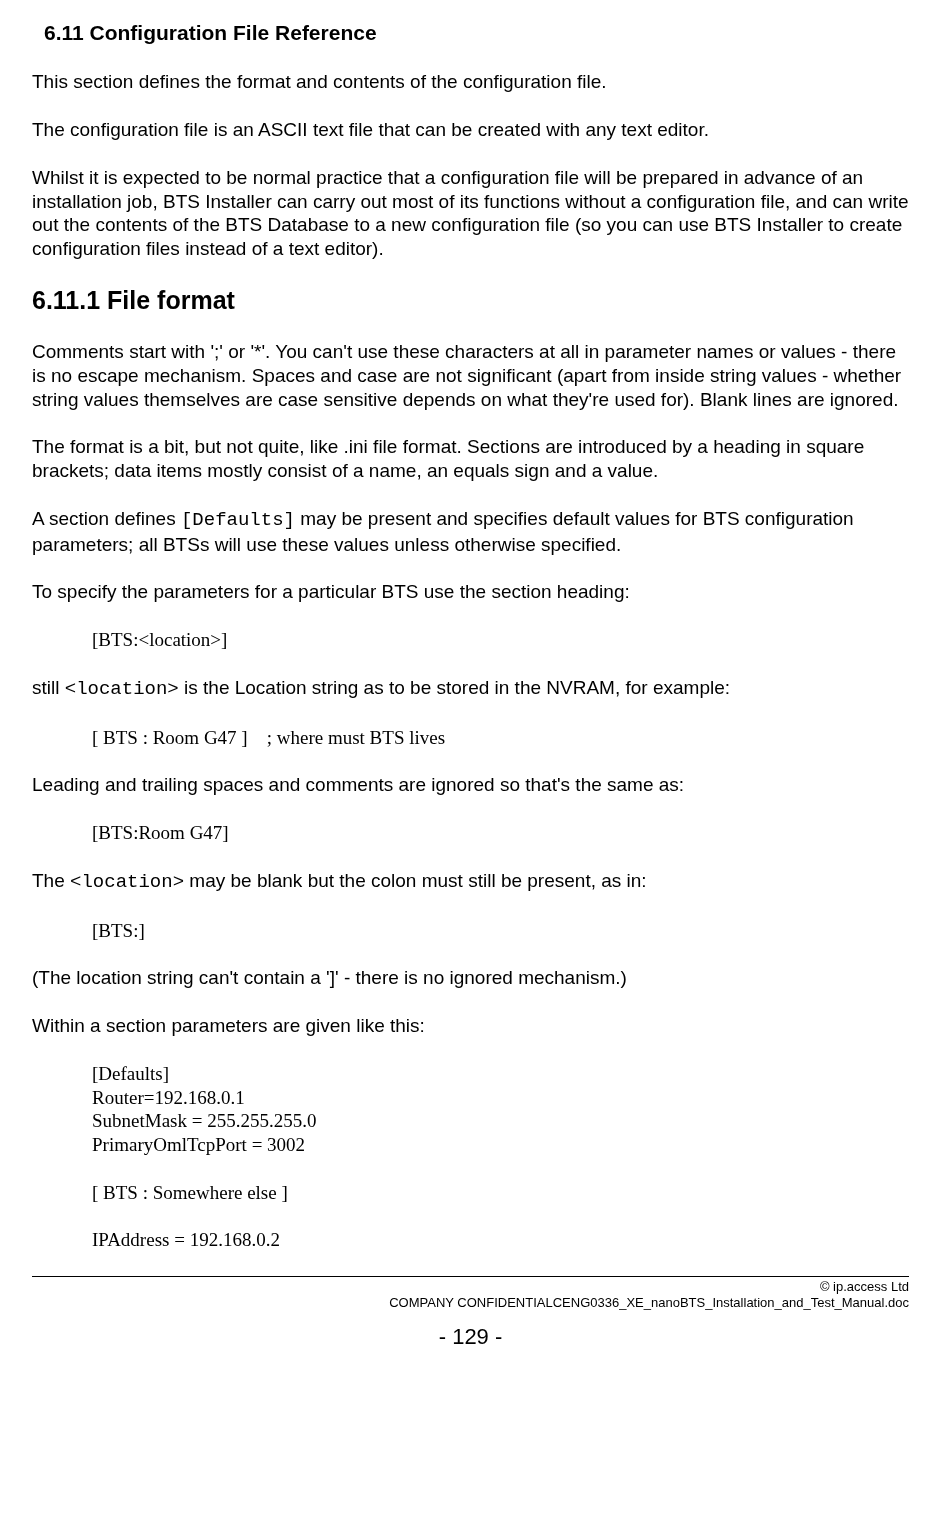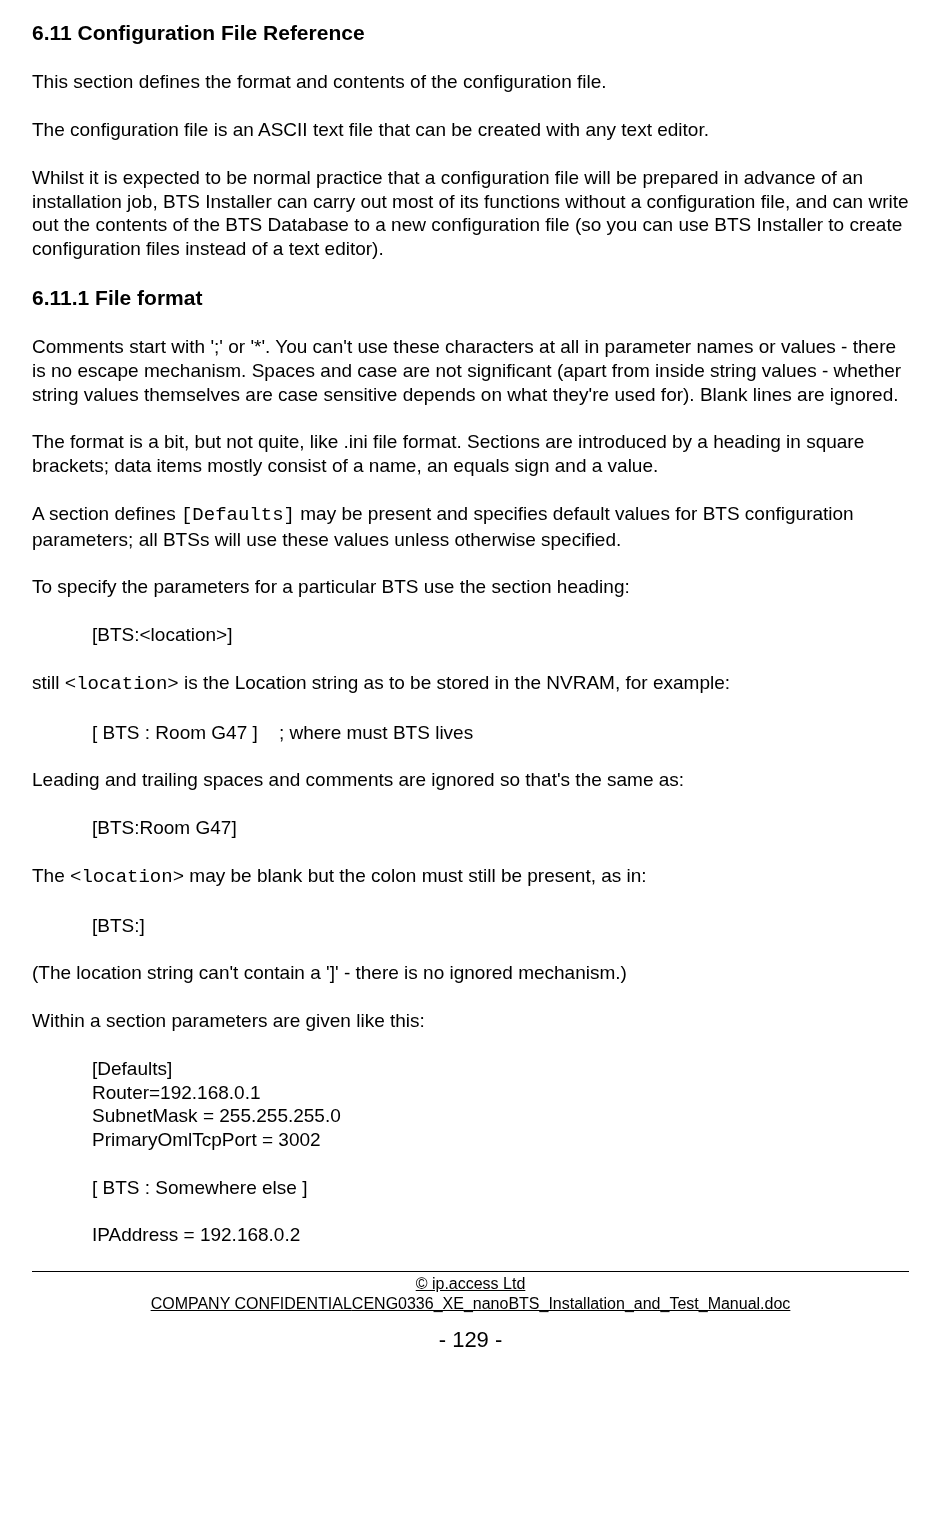--- a/index.html
+++ b/index.html
@@ -8,50 +8,49 @@
     line-height: 1.25;
     color: #000;
     margin: 0;
     padding: 20px 32px 20px 32px;
     width: 941px;
     box-sizing: border-box;
   }
   h1 {
     font-size: 21px;
     font-weight: bold;
-    margin: 0 0 24px 0;
+    margin: 0 0 24px 12px;
   }
   h2 {
-    font-size: 21px;
+    font-size: 25px;
     font-weight: bold;
     margin: 22px 0 24px 0;
   }
   p {
     margin: 0 0 24px 0;
   }
   .mono {
     font-family: "Courier New", Courier, monospace;
   }
   pre {
-    font-family: Liberation Sans, sans-serif;
+    font-family: Liberation Serif, serif;
     margin: 0 0 24px 0;
     padding-left: 60px;
     white-space: pre;
     font-size: 19px;
   }
   .footer-line {
     border-top: 1px solid #000;
     margin-top: 6px;
     padding-top: 2px;
   }
   .footer-row {
     display: flex;
-    justify-content: center;
-    font-size: 16px;
-    text-decoration: underline;
+    justify-content: flex-end;
+    font-size: 13px;
   }
   .footer-left {
     text-align: left;
   }
   .footer-right {
     text-align: right;
   }
   .page-num {
     text-align: center;
     font-size: 22px;

